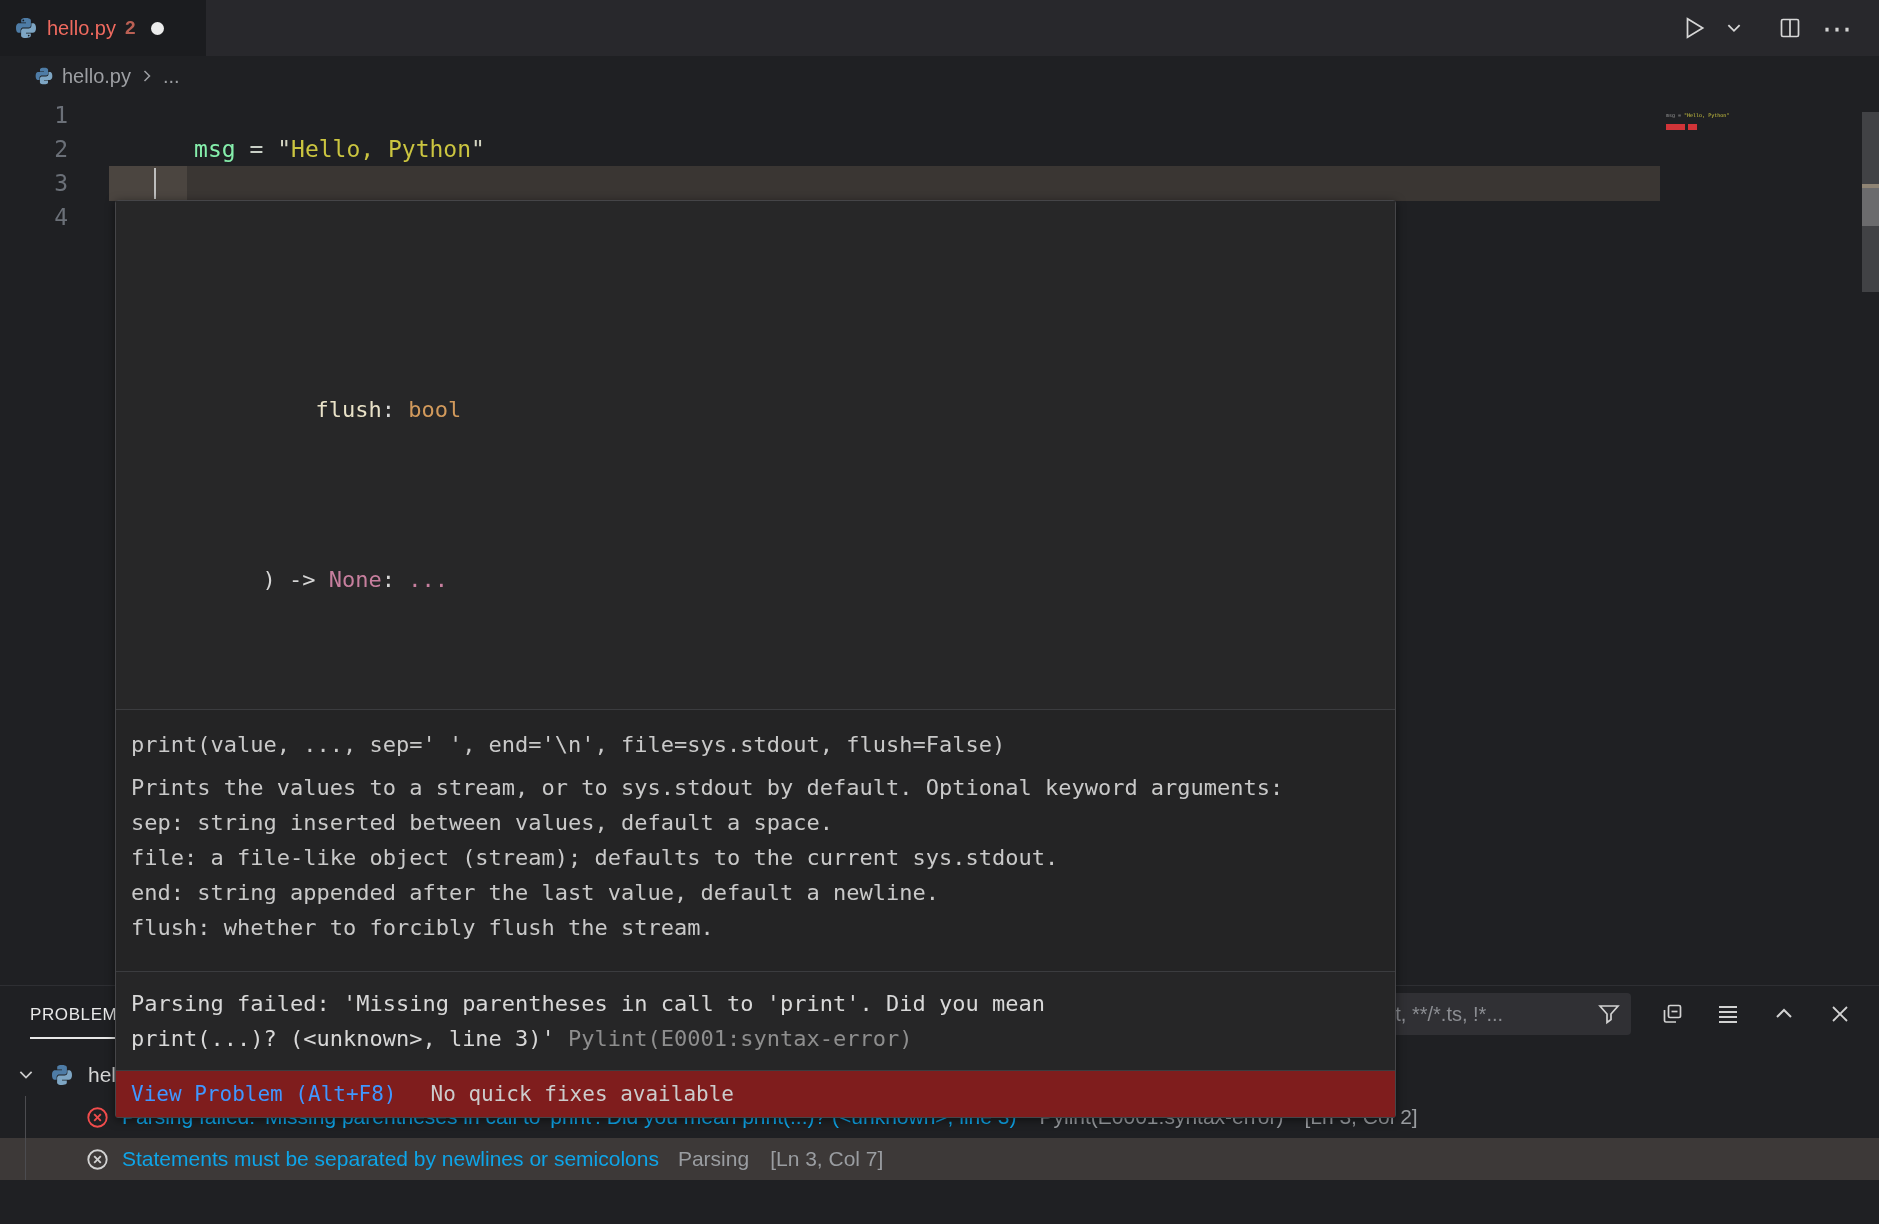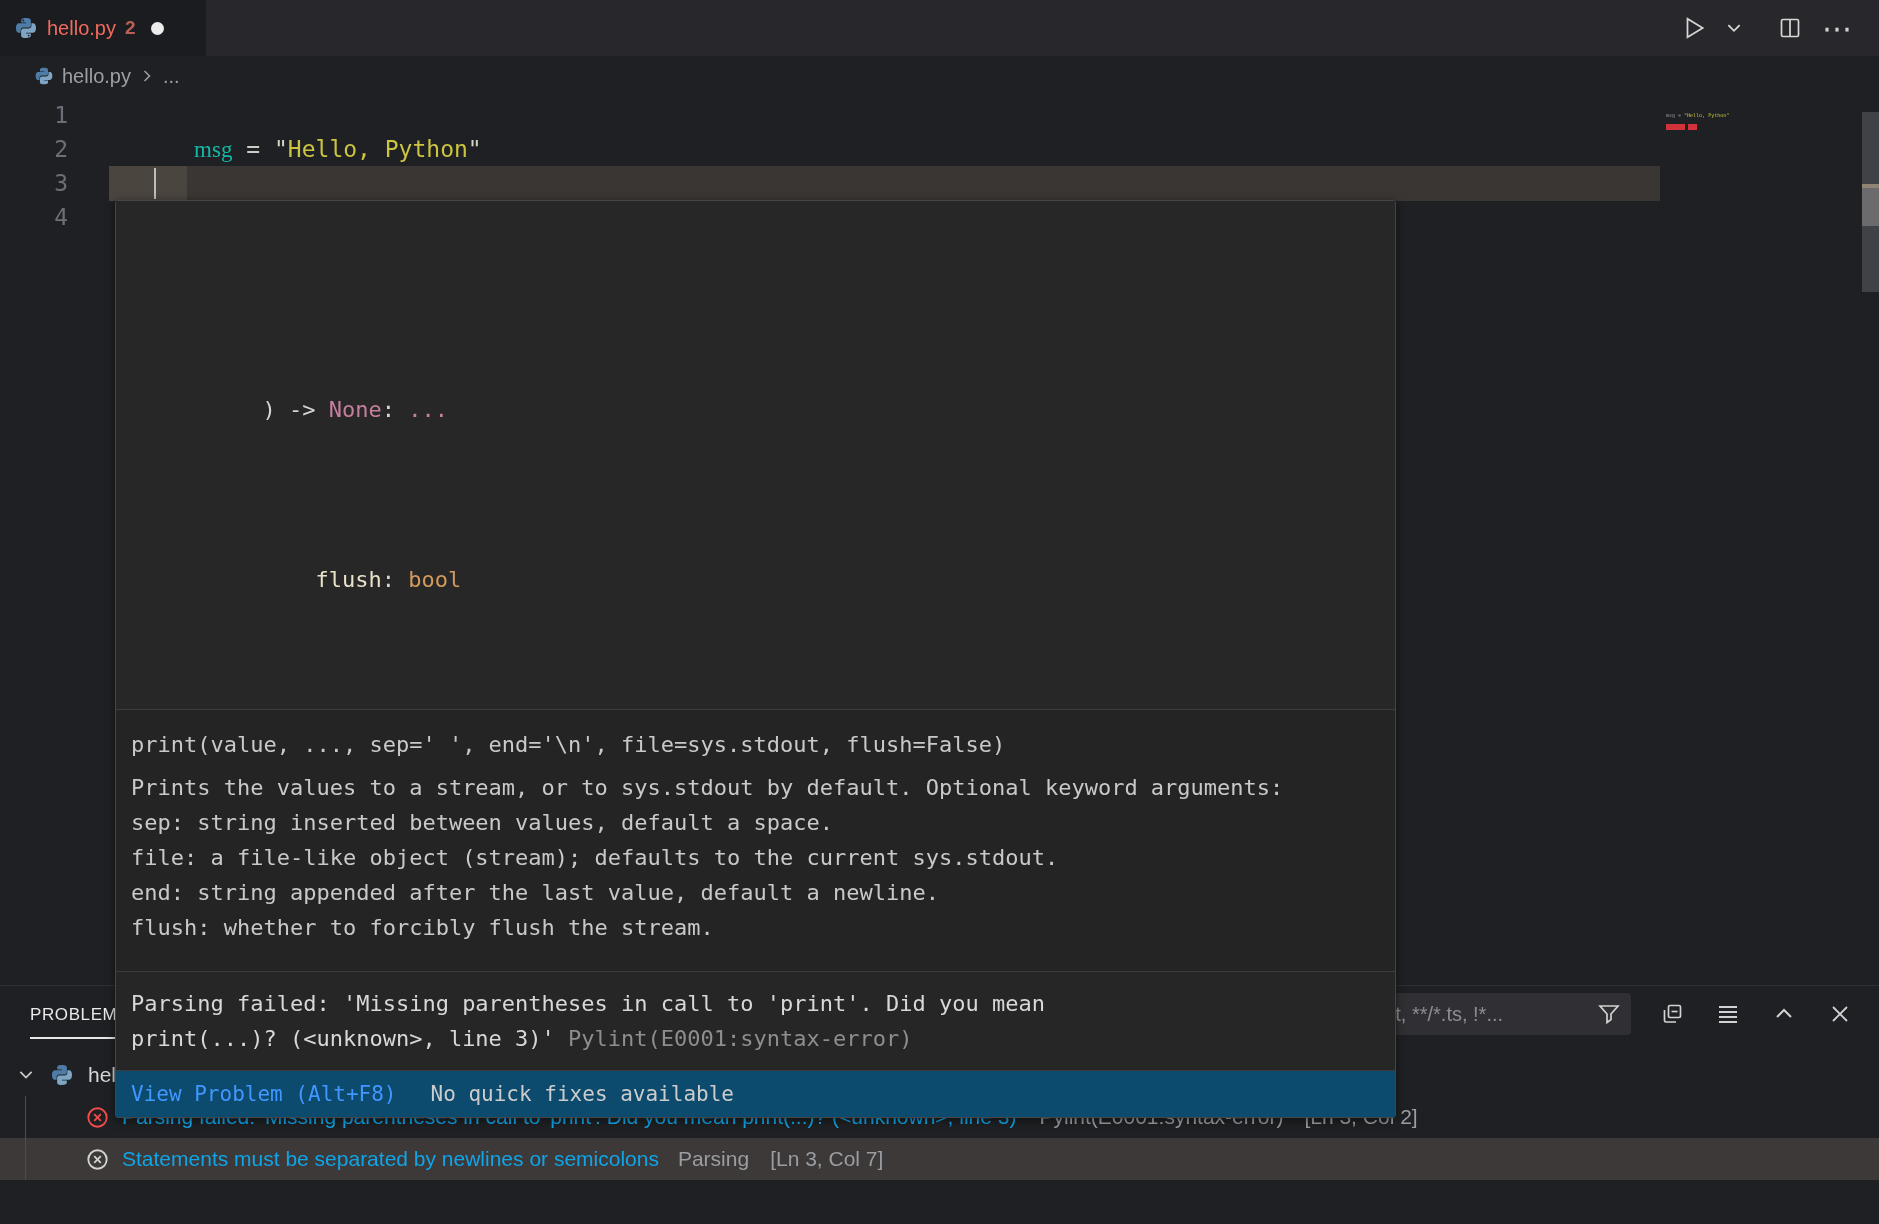--- a/index.html
+++ b/index.html
@@ -17,21 +17,21 @@
   .tab-actions { margin-left:auto; display:flex; align-items:center; gap:10px; padding-right:26px; }
   .icon-btn { display:flex; align-items:center; justify-content:center; width:30px; height:30px; color:#d2d2d2; cursor:pointer; }
   .more-glyph { font-size:30px; color:#d2d2d2; letter-spacing:2px; }
   
   .breadcrumb { position:absolute; left:0; top:56px; width:100%; height:40px; display:flex; align-items:center; gap:8px; padding-left:34px; color:#9d9fa3; font-size:20px; }
   .crumb { cursor:pointer; }
   
   .editor { position:absolute; left:0; top:96px; width:1879px; height:889px; font-family:"DejaVu Sans Mono", monospace; font-size:23px; }
   .gutter-num { position:absolute; width:68px; text-align:right; color:#6b7078; line-height:34px; }
   .code-line { position:absolute; left:111px; line-height:34px; white-space:pre; }
-  .tk-var { color:#14b8a6;font-family:Liberation Serif, serif; }
+  .tk-var { color:#86efac; }
   .tk-op  { color:#c9cfc6; }
   .tk-q   { color:#d3d4c2; }
   .tk-str { color:#cbc540; }
   .tk-kw  { color:#79b87a; }
   .sq { text-decoration-line:underline; text-decoration-style:wavy; text-decoration-color:#e84e4e; text-decoration-thickness:2px; text-underline-offset:5px; }
   .line3-band { position:absolute; left:111px; top:70px; width:1549px; height:35px; background:#3a3633; }
   .word-box { position:absolute; left:109px; top:70px; width:78px; height:35px; background:#4b4540; }
   .cursor { position:absolute; left:154px; top:72px; width:2px; height:31px; background:#bdbdbd; z-index:3; }
   
   .minimap { position:absolute; left:1666px; top:16px; width:130px; }
@@ -46,21 +46,21 @@
   
   .hover { position:absolute; left:115px; top:104px; width:1281px; background:#242425; border:1px solid #454548; border-radius:3px; z-index:5; box-shadow:0 2px 10px rgba(0,0,0,0.5); }
   .hv-code { background:#272728; padding:6px 14px 10px 14px; font-family:"DejaVu Sans Mono", monospace; font-size:22px; line-height:34px; white-space:pre; }
   .hv-clip { height:16px; overflow:hidden; }
   .hv-divider { height:1px; background:#3b3c3f; }
   .hv-docs { padding:18px 15px 26px 15px; font-size:22px; color:#c9c9c9; }
   .hv-sig { line-height:34px; white-space:pre; }
   .hv-para { margin-top:8px; line-height:35px; }
   .hv-error { padding:14px 15px; font-family:"DejaVu Sans Mono", monospace; font-size:22px; line-height:35px; color:#d8d8d8; background:#262627; }
   .hv-src { color:#8e8e8e; }
-  .hv-status { background:#0c4a6e; padding:11px 15px; font-size:21px; display:flex; gap:34px; align-items:center; }
+  .hv-status { background:#7f1d1d; padding:11px 15px; font-size:21px; display:flex; gap:34px; align-items:center; }
   .hv-link { color:#4097ff; cursor:pointer; }
   .c-cream { color:#e9e2c8; } .c-orange { color:#d29a5c; } .c-rose { color:#c77f9e; }
   .c-white { color:#d6d6d6; }
   
   .panel { position:absolute; left:0; top:985px; width:1879px; height:239px; border-top:1px solid #2e2f33; }
   .panel-header { height:56px; display:flex; align-items:center; padding:0 24px 0 30px; }
   .panel-tabs { display:flex; gap:46px; align-items:center; }
   .panel-tab { display:flex; align-items:center; gap:12px; font-size:17px; letter-spacing:0.6px; color:#8f9296; padding:12px 0 9px 0; cursor:pointer; }
   .panel-tab.active { color:#e9e9e9; border-bottom:2px solid #e7e7e7; }
   .count-badge { background:#4d4d52; color:#d6d6d6; font-size:15px; border-radius:50%; width:26px; height:26px; display:flex; align-items:center; justify-content:center; }
@@ -163,24 +163,24 @@
       <div class="scroll-tan"></div>
       <div class="scroll-slider"></div>
     </div>
 
     <div class="hover">
       <div class="hv-code">
         <div class="hv-clip">
           
         </div>
         <div>
+          <span>    </span><span class="c-cream">flush</span><span class="c-white">: </span><span class="c-orange">bool</span>
+        </div>
+        <div>
           <span class="c-white">) </span><span class="c-white">-&gt; </span><span class="c-rose">None</span><span class="c-white">: </span><span class="c-rose">...</span>
-        </div>
-        <div>
-          <span>    </span><span class="c-cream">flush</span><span class="c-white">: </span><span class="c-orange">bool</span>
         </div>
       </div>
       <div class="hv-divider"></div>
       <div class="hv-docs">
         <div class="hv-sig">print(value, ..., sep=' ', end='\n', file=sys.stdout, flush=False)</div>
         <div class="hv-para">
           <div>Prints the values to a stream, or to sys.stdout by default. Optional keyword arguments:</div>
           <div>sep: string inserted between values, default a space.</div>
           <div>file: a file-like object (stream); defaults to the current sys.stdout.</div>
           <div>end: string appended after the last value, default a newline.</div>

